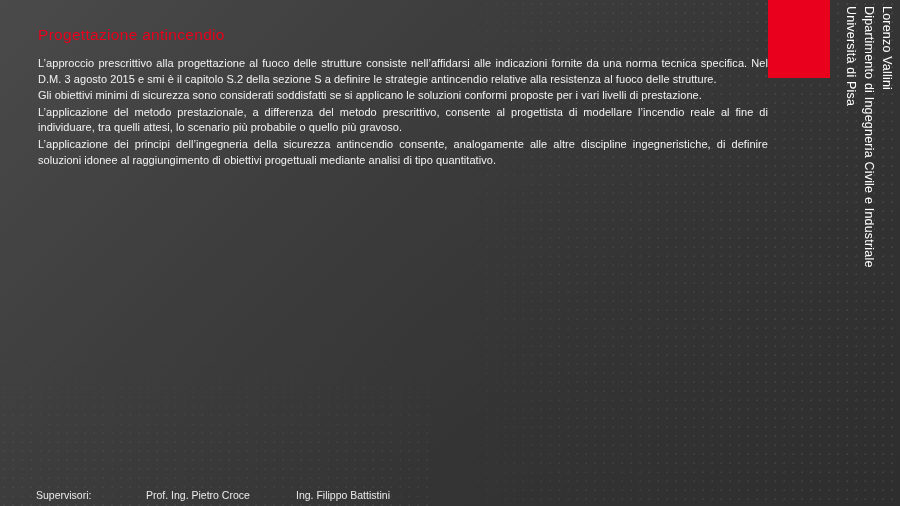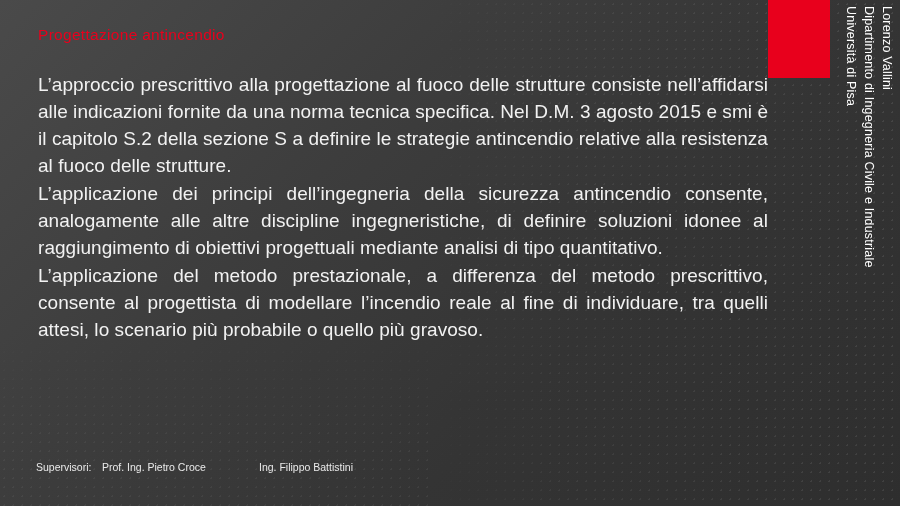--- a/index.html
+++ b/index.html
@@ -83,45 +83,45 @@
   .content {
     position: absolute;
     left: 38px;
     top: 26px;
     width: 730px;
   }
   .title {
     color: #e8001c;
     font-size: 15.5px;
     letter-spacing: 0.3px;
-    margin-bottom: 28px;
+    margin-bottom: 12px;
   }
   .para {
     color: #f2f2f2;
-    font-size: 19px;
+    font-size: 11px;
     line-height: 1.42;
     text-align: justify;
     margin-bottom: 1px;
     letter-spacing: 0.05px;
   }
 
   
   .footer {
     position: absolute;
     left: 36px;
-    bottom: 30px;
+    bottom: 2px;
     width: 520px;
     color: #eaeaea;
     font-size: 10.5px;
     line-height: 1.6;
   }
   .footer-row { display: flex; }
   .footer-label { width: 66px; flex: 0 0 66px; }
-  .footer-col1 { width: 150px; flex: 0 0 150px; }
-  .footer-col2 { flex: 0 0 auto; margin-left: 7px; }
+  .footer-col1 { width: 150px; flex: 0 0 150px; margin-left: 44px; }
+  .footer-col2 { flex: 0 0 auto; }
   .footer-indent { width: 66px; flex: 0 0 66px; }
 </style>
 </head>
 <body>
 
 <div class="slide">
   <div class="dots"></div>
   <div class="dots2"></div>
   <div class="red-block"></div>
 
@@ -129,22 +129,23 @@
     <div class="vwrap">
       <div>Lorenzo Vallini</div>
       <div>Dipartimento di Ingegneria Civile e Industriale</div>
       <div>Università di Pisa</div>
     </div>
   </div>
 
   <div class="content">
     <div class="title">Progettazione antincendio</div>
     <p class="para">L’approccio prescrittivo alla progettazione al fuoco delle strutture consiste nell’affidarsi alle indicazioni fornite da una norma tecnica specifica. Nel D.M. 3 agosto 2015 e smi è il capitolo S.2 della sezione S a definire le strategie antincendio relative alla resistenza al fuoco delle strutture.</p>
+    <p class="para">Gli obiettivi minimi di sicurezza sono considerati soddisfatti se si applicano le soluzioni conformi proposte per i vari livelli di prestazione.</p>
+    <p class="para">L’applicazione del metodo prestazionale, a differenza del metodo prescrittivo, consente al progettista di modellare l’incendio reale al fine di individuare, tra quelli attesi, lo scenario più probabile o quello più gravoso.</p>
     <p class="para">L’applicazione dei principi dell’ingegneria della sicurezza antincendio consente, analogamente alle altre discipline ingegneristiche, di definire soluzioni idonee al raggiungimento di obiettivi progettuali mediante analisi di tipo quantitativo.</p>
-    <p class="para">L’applicazione del metodo prestazionale, a differenza del metodo prescrittivo, consente al progettista di modellare l’incendio reale al fine di individuare, tra quelli attesi, lo scenario più probabile o quello più gravoso.</p>
   </div>
 
   <div class="footer">
     <div class="footer-row">
       <span class="footer-label">Supervisori:</span>
       <span class="footer-col1">Prof. Ing. Pietro Croce</span>
       <span class="footer-col2">Ing. Filippo Battistini</span>
     </div>
     <div class="footer-row">
       <span class="footer-indent"></span>

